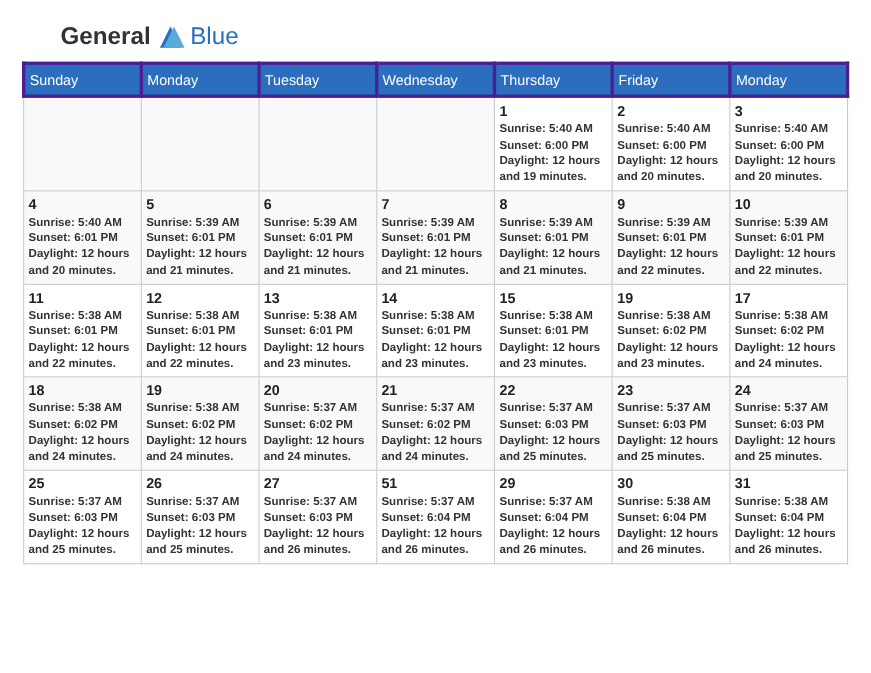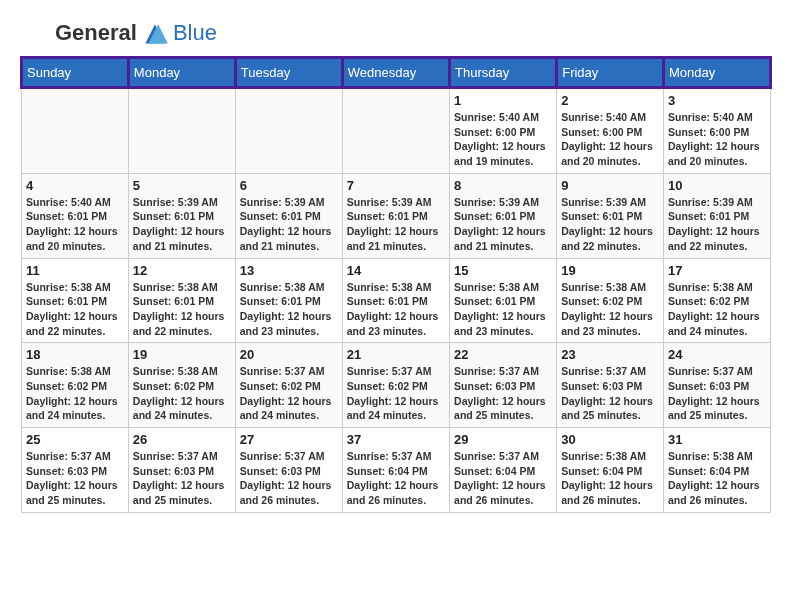--- a/index.html
+++ b/index.html
@@ -316,21 +316,21 @@
 and 25 minutes.</div>
         </td>
         <td>
           <div class="day-number">27</div>
           <div class="day-info" style="white-space: pre-line;">Sunrise: 5:37 AM
 Sunset: 6:03 PM
 Daylight: 12 hours
 and 26 minutes.</div>
         </td>
         <td>
-          <div class="day-number">37</div>
+          <div class="day-number">51</div>
           <div class="day-info" style="white-space: pre-line;">Sunrise: 5:37 AM
 Sunset: 6:04 PM
 Daylight: 12 hours
 and 26 minutes.</div>
         </td>
         <td>
           <div class="day-number">29</div>
           <div class="day-info" style="white-space: pre-line;">Sunrise: 5:37 AM
 Sunset: 6:04 PM
 Daylight: 12 hours

